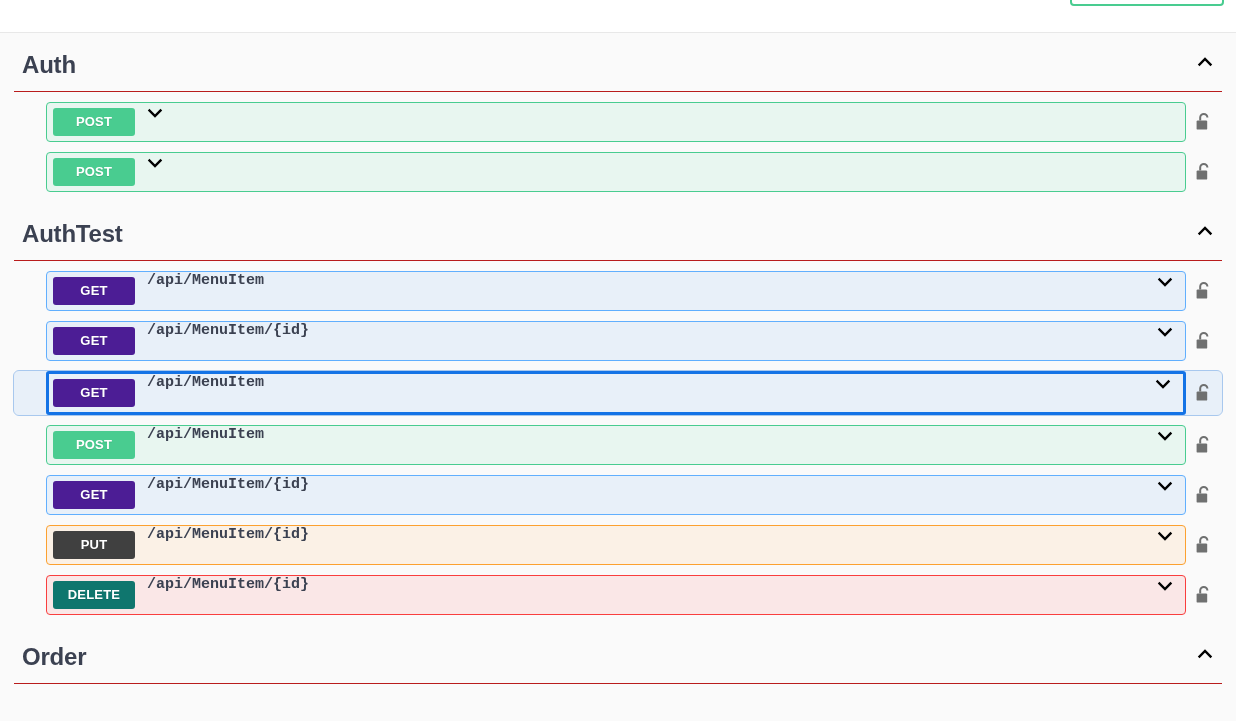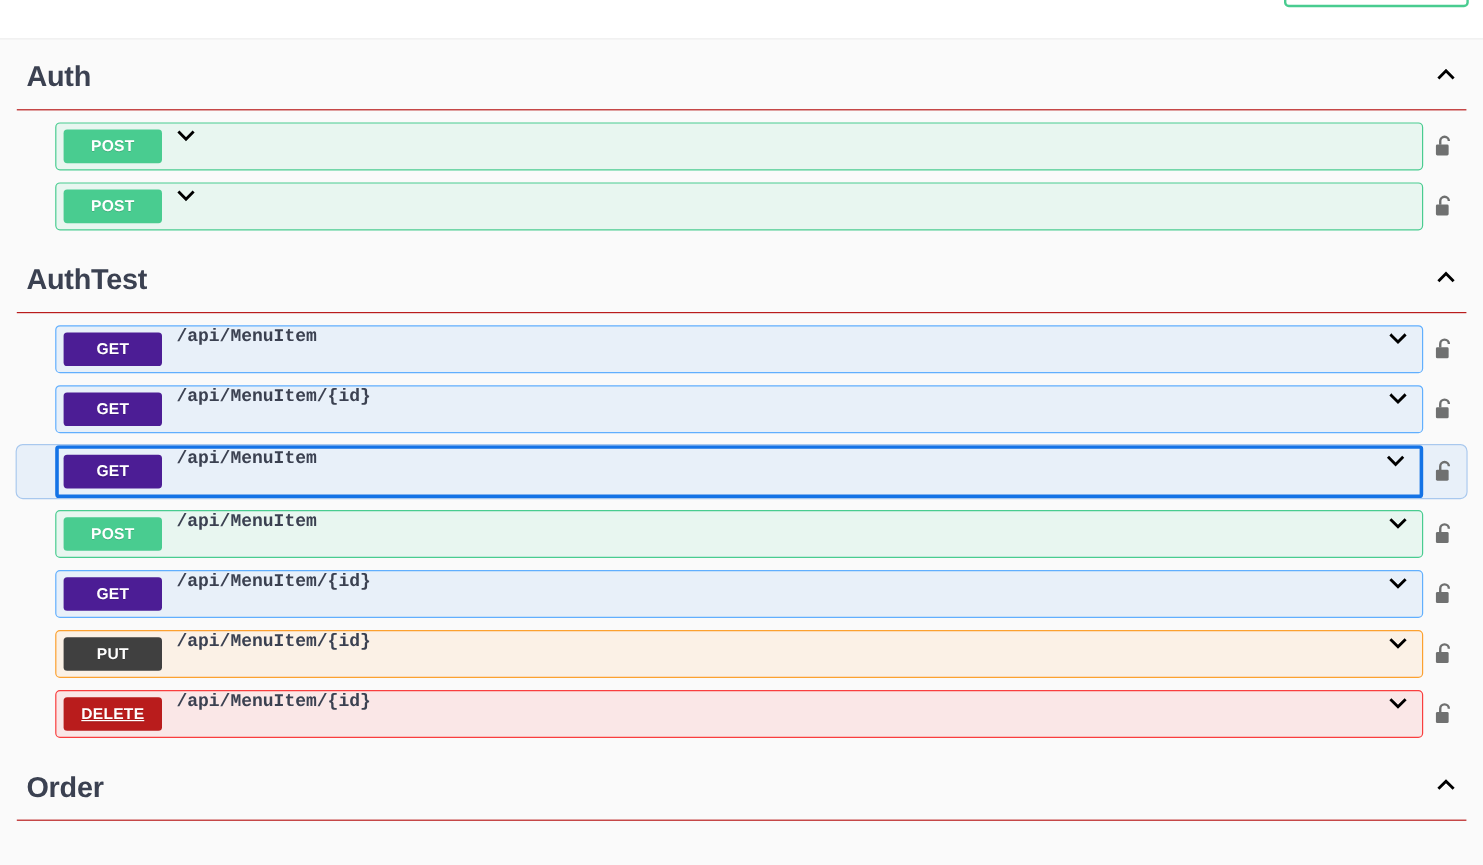--- a/index.html
+++ b/index.html
@@ -147,21 +147,21 @@
   .op-lock svg { display: block; }
 
   
   .m-get    .op-summary { background: #e8f0f9; border-color: #61affe; }
   .m-get    .op-method  { background: #4c1d95; }
   .m-post   .op-summary { background: #e8f6f0; border-color: #49cc90; }
   .m-post   .op-method  { background: #49cc90; }
   .m-put    .op-summary { background: #fbf1e6; border-color: #fca130; }
   .m-put    .op-method  { background: #404040; }
   .m-delete .op-summary { background: #fae7e7; border-color: #f93e3e; }
-  .m-delete .op-method  { background: #b91c1c; text-decoration: underline; }
+  .m-delete .op-method  { background: #0f766e; }
 
   
   .op-row.focused {
     outline: 1px solid #a8c8ee;
     outline-offset: 0px;
     border-radius: 5px;
     background: #e8f0f9;
   }
   .op-row.focused .op-summary {
     border: 3px solid #1473e6;

